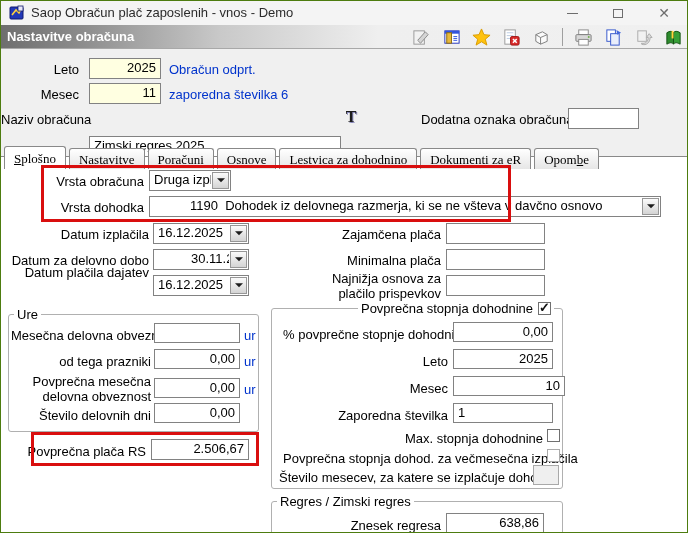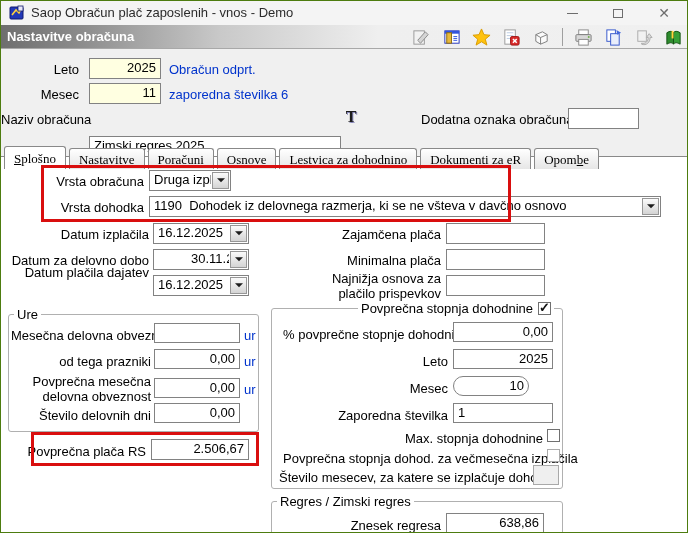--- a/index.html
+++ b/index.html
@@ -160,21 +160,21 @@
   </div>
 
   <div class="panel"></div>
 
   <div class="lbl" style="left:43px; top:173px; width:100px;">Vrsta obračuna</div>
   <div class="combo" style="left:148px; top:169px; width:82px; height:21px;">
     <span class="txt">Druga izplačila</span>
     <span class="btn"></span>
   </div>
   <div class="lbl" style="left:43px; top:199px; width:100px;">Vrsta dohodka</div>
-  <div class="combo" style="left:148px; top:195px; width:512px; height:21px;">
+  <div class="combo" style="left:148px; top:195px; width:512px; height:21px;padding-left:36px;">
     <span class="txt">1190  Dohodek iz delovnega razmerja, ki se ne všteva v davčno osnovo</span>
     <span class="btn"></span>
   </div>
   <div class="ann" style="left:40px; top:164px; width:470px; height:57px;"></div>
 
   <div class="lbl" style="left:28px; top:226px; width:120px;">Datum izplačila</div>
   <div class="combo" style="left:152px; top:222px; width:96px; height:21px;">
     <span class="txt">16.12.2025</span>
     <span class="btn"></span>
   </div>
@@ -224,21 +224,21 @@
       <span class="cb checked"></span>
     </span>
   </div>
   <div class="lbl" style="left:282px; top:326px; width:165px;">% povprečne stopnje dohodnine</div>
   <div class="fld" style="left:452px; top:321px; width:100px; height:20px;">0,00</div>
 
   <div class="lbl" style="left:282px; top:353px; width:165px;">Leto</div>
   <div class="fld" style="left:452px; top:348px; width:100px; height:20px;">2025</div>
 
   <div class="lbl" style="left:282px; top:380px; width:165px;">Mesec</div>
-  <div class="fld" style="left:452px; top:375px; width:76px; height:20px;border-radius:10px;">10</div>
+  <div class="fld" style="left:452px; top:375px; width:112px; height:20px;">10</div>
 
   <div class="lbl" style="left:282px; top:407px; width:165px;">Zaporedna številka</div>
   <div class="fld left" style="left:452px; top:402px; width:100px; height:20px;">1</div>
 
   <div class="lbl" style="left:402px; top:430px; width:140px;">Max. stopnja dohodnine</div>
   <span class="cb" style="position:absolute; left:546px; top:428px;"></span>
 
   <div class="lbl" style="left:282px; top:450px; width:260px;">Povprečna stopnja dohod. za večmesečna izplačila</div>
   <span class="cb dim" style="position:absolute; left:546px; top:448px;"></span>
 

